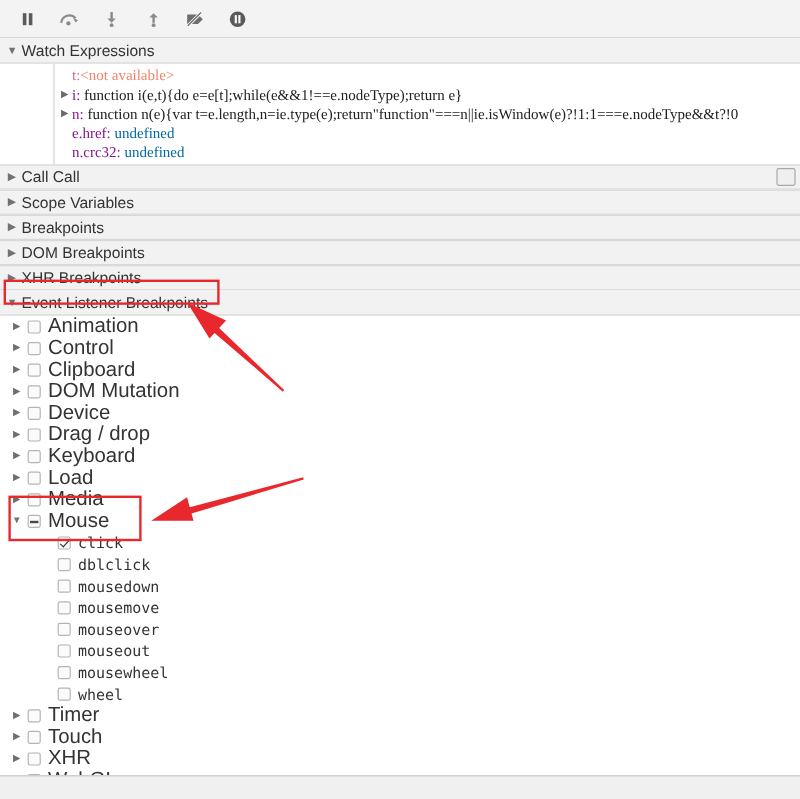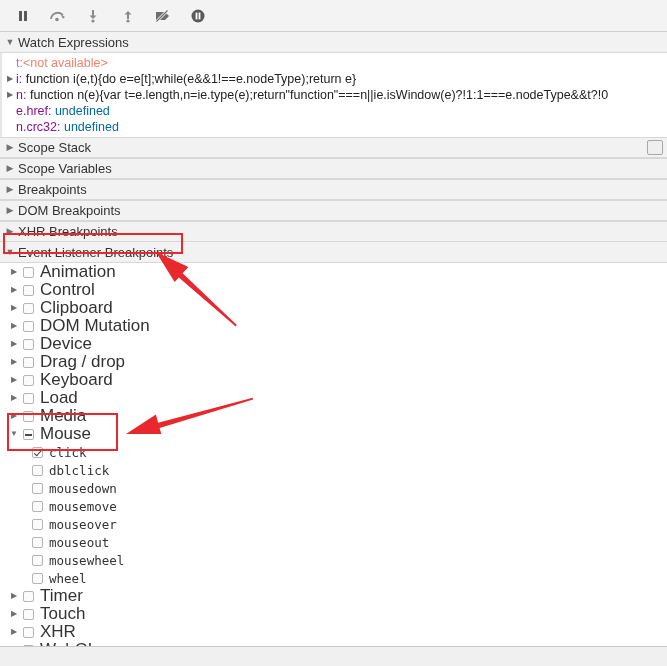--- a/index.html
+++ b/index.html
@@ -65,26 +65,27 @@
     background:#efefef;
     border:1px solid #a8a8a8;
     border-radius:2px;
     box-sizing:border-box;
   }
 
   
   .watch-body{
     background:#ffffff;
     padding:2px 16px 2px 0;
-    font-family:Liberation Sans, sans-serif;
+    font-family:Liberation Serif, serif;
     font-size:12.5px;
     line-height:16px;
     white-space:nowrap;
     overflow:hidden;
     border-left:2px solid #e6e6e6;
+    margin-left:44px;
   }
   .w-row{
     display:flex;
     align-items:flex-start;
     height:16px;
     padding-left:2px;
     white-space:nowrap;
   }
   .w-arrow{
     width:12px;flex:0 0 12px;
@@ -137,21 +138,21 @@
   .cb.checked::after{
     content:"";
     position:absolute;
     left:3px;top:0px;
     width:3px;height:7px;
     border:solid #333;
     border-width:0 1.6px 1.6px 0;
     transform:rotate(42deg);
   }
   .tlabel{font-size:17px;color:#333;}
-  .tnode.child{padding-left:32px;}
+  .tnode.child{padding-left:48px;}
   .tnode.child .tlabel{
     font-family:"DejaVu Sans Mono","Liberation Mono",monospace;
     font-size:12.5px;
     color:#333;
   }
 
   
   .footer{
     position:absolute;
     left:0;bottom:0;
@@ -244,21 +245,21 @@
         <div class="w-row">
           <span class="w-arrow"></span>
           <span class="w-text"><span class="k-purple">n.crc32:</span><span class="v-gray"> undefined</span></span>
         </div>
       </div>
   </div>
 
   <div id="pane-list">
       <div class="pane-header top-line">
         <span class="tri">▶</span>
-        <span class="pane-title">Scope Stack</span>
+        <span class="pane-title">Call Call</span>
         <span class="hdr-btn"></span>
       </div>
       <div class="pane-header top-line">
         <span class="tri">▶</span>
         <span class="pane-title">Scope Variables</span>
       </div>
       <div class="pane-header top-line">
         <span class="tri">▶</span>
         <span class="pane-title">Breakpoints</span>
       </div>

